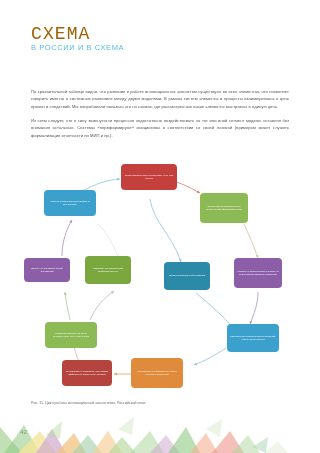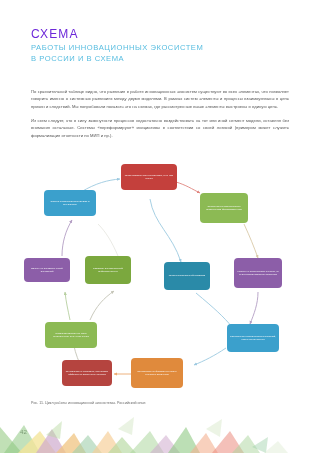--- a/index.html
+++ b/index.html
@@ -8,22 +8,22 @@
     background:#ffffff;
     font-family:"Liberation Sans", sans-serif;
     overflow:hidden;
     position:relative;
   }
   .page{position:absolute;inset:0;background:#fff;}
 
   
   .heading{position:absolute;left:31px;top:27px;width:250px;}
   .h-main{
-    font-size:12px;letter-spacing:1.1px;color:#6d28d9;
-    font-weight:400;line-height:15px;
+    font-size:18px;letter-spacing:1.1px;color:#a16207;
+    font-weight:400;line-height:15px;font-family:Liberation Mono, monospace;
   }
   .h-sub{
     font-size:7.6px;letter-spacing:.55px;color:#58bde0;
     line-height:10.2px;font-weight:400;margin-top:1px;
   }
 
   
   .body-text{position:absolute;left:31px;width:258px;color:#4c4c4c;}
   .para{
     font-size:4.15px;line-height:7.4px;text-align:justify;
@@ -61,21 +61,20 @@
   
   .deco{position:absolute;left:0;bottom:0;width:320px;height:40px;}
 </style>
 </head>
 <body>
 
 <div class="page">
 
   <div class="heading">
     <div class="h-main">СХЕМА</div>
-    <div class="h-sub">РАБОТЫ ИННОВАЦИОННЫХ ЭКОСИСТЕМ</div>
     <div class="h-sub">В РОССИИ И В СХЕМА</div>
   </div>
 
   <div class="body-text blk" id="p1">
     <p class="para">По сравнительной таблице видно, что различия в работе инновационных экосистем существуют во всех элементах, что позволяет говорить именно о системных различиях между двумя моделями. В рамках систем элементы и процессы взаимоувязаны в цепь причин и следствий. Мы попробовали показать это на схемах, где рассмотренные выше элементы выстроены в единую цепь.</p>
   </div>
   <div class="body-text blk" id="p2">
     <p class="para">Из схем следует, что в силу замкнутости процессов недостаточно воздействовать на тот или иной сегмент модели, оставляя без внимания остальные. Системы «переформируют» инициативы в соответствии со своей логикой (примером может служить формализация отчетности по МИП и пр.).</p>
   </div>
 

